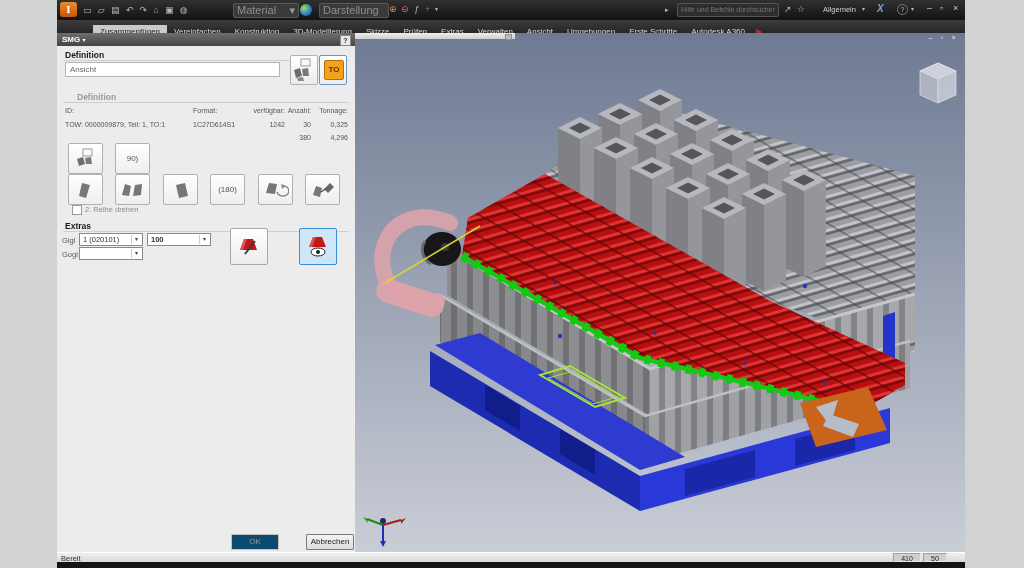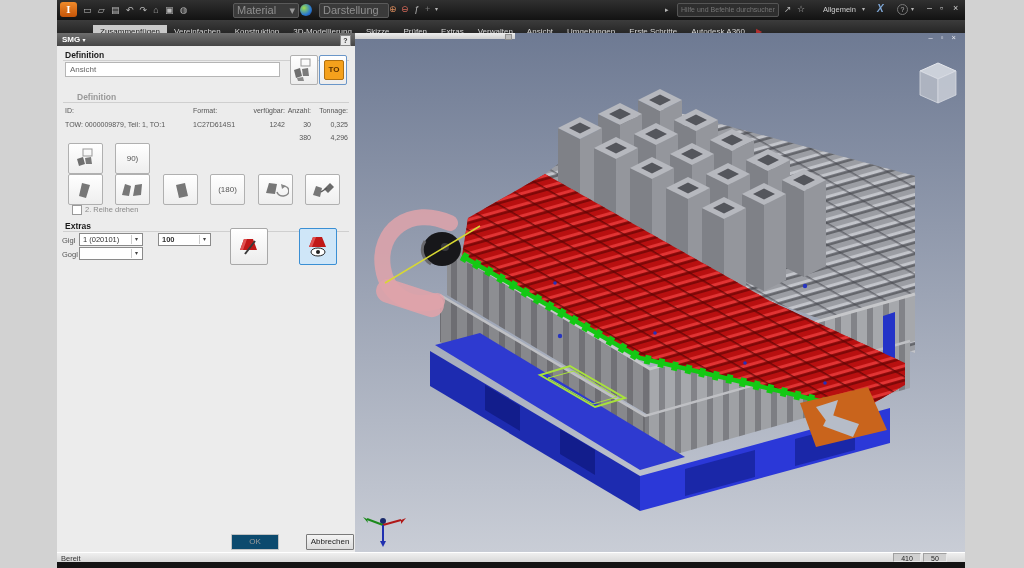--- a/index.html
+++ b/index.html
@@ -223,21 +223,21 @@
           <span id="chk-box"></span>
           <span>2. Reihe drehen</span>
         </div>
 
         <div class="sec-h" style="top:188px;">Extras</div>
         <div class="hr" style="top:198px;"></div>
         <span class="lbl" style="left:5px;top:203px;">Gigl</span>
         <div class="dd" style="left:22px;top:200px;width:64px;">
           <span>1 (020101)</span><span class="car">▾</span>
         </div>
-        <div class="dd" style="left:101px;top:200px;width:53px;font-weight:bold;">
+        <div class="dd" style="left:90px;top:200px;width:64px;font-weight:bold;">
           <span>100</span><span class="car">▾</span>
         </div>
         <span class="lbl" style="left:5px;top:217px;">Gogl</span>
         <div class="dd" style="left:22px;top:214px;width:64px;">
           <span></span><span class="car">▾</span>
         </div>
         <div class="toolbtn" style="left:173px;top:195px;">
           <svg width="26" height="24">
             <polygon points="4,16 8,5 17,5 21,16" fill="#c01818"></polygon>
             <polygon points="4,16 8,5 11,5 7,16" fill="#e05050"></polygon>

